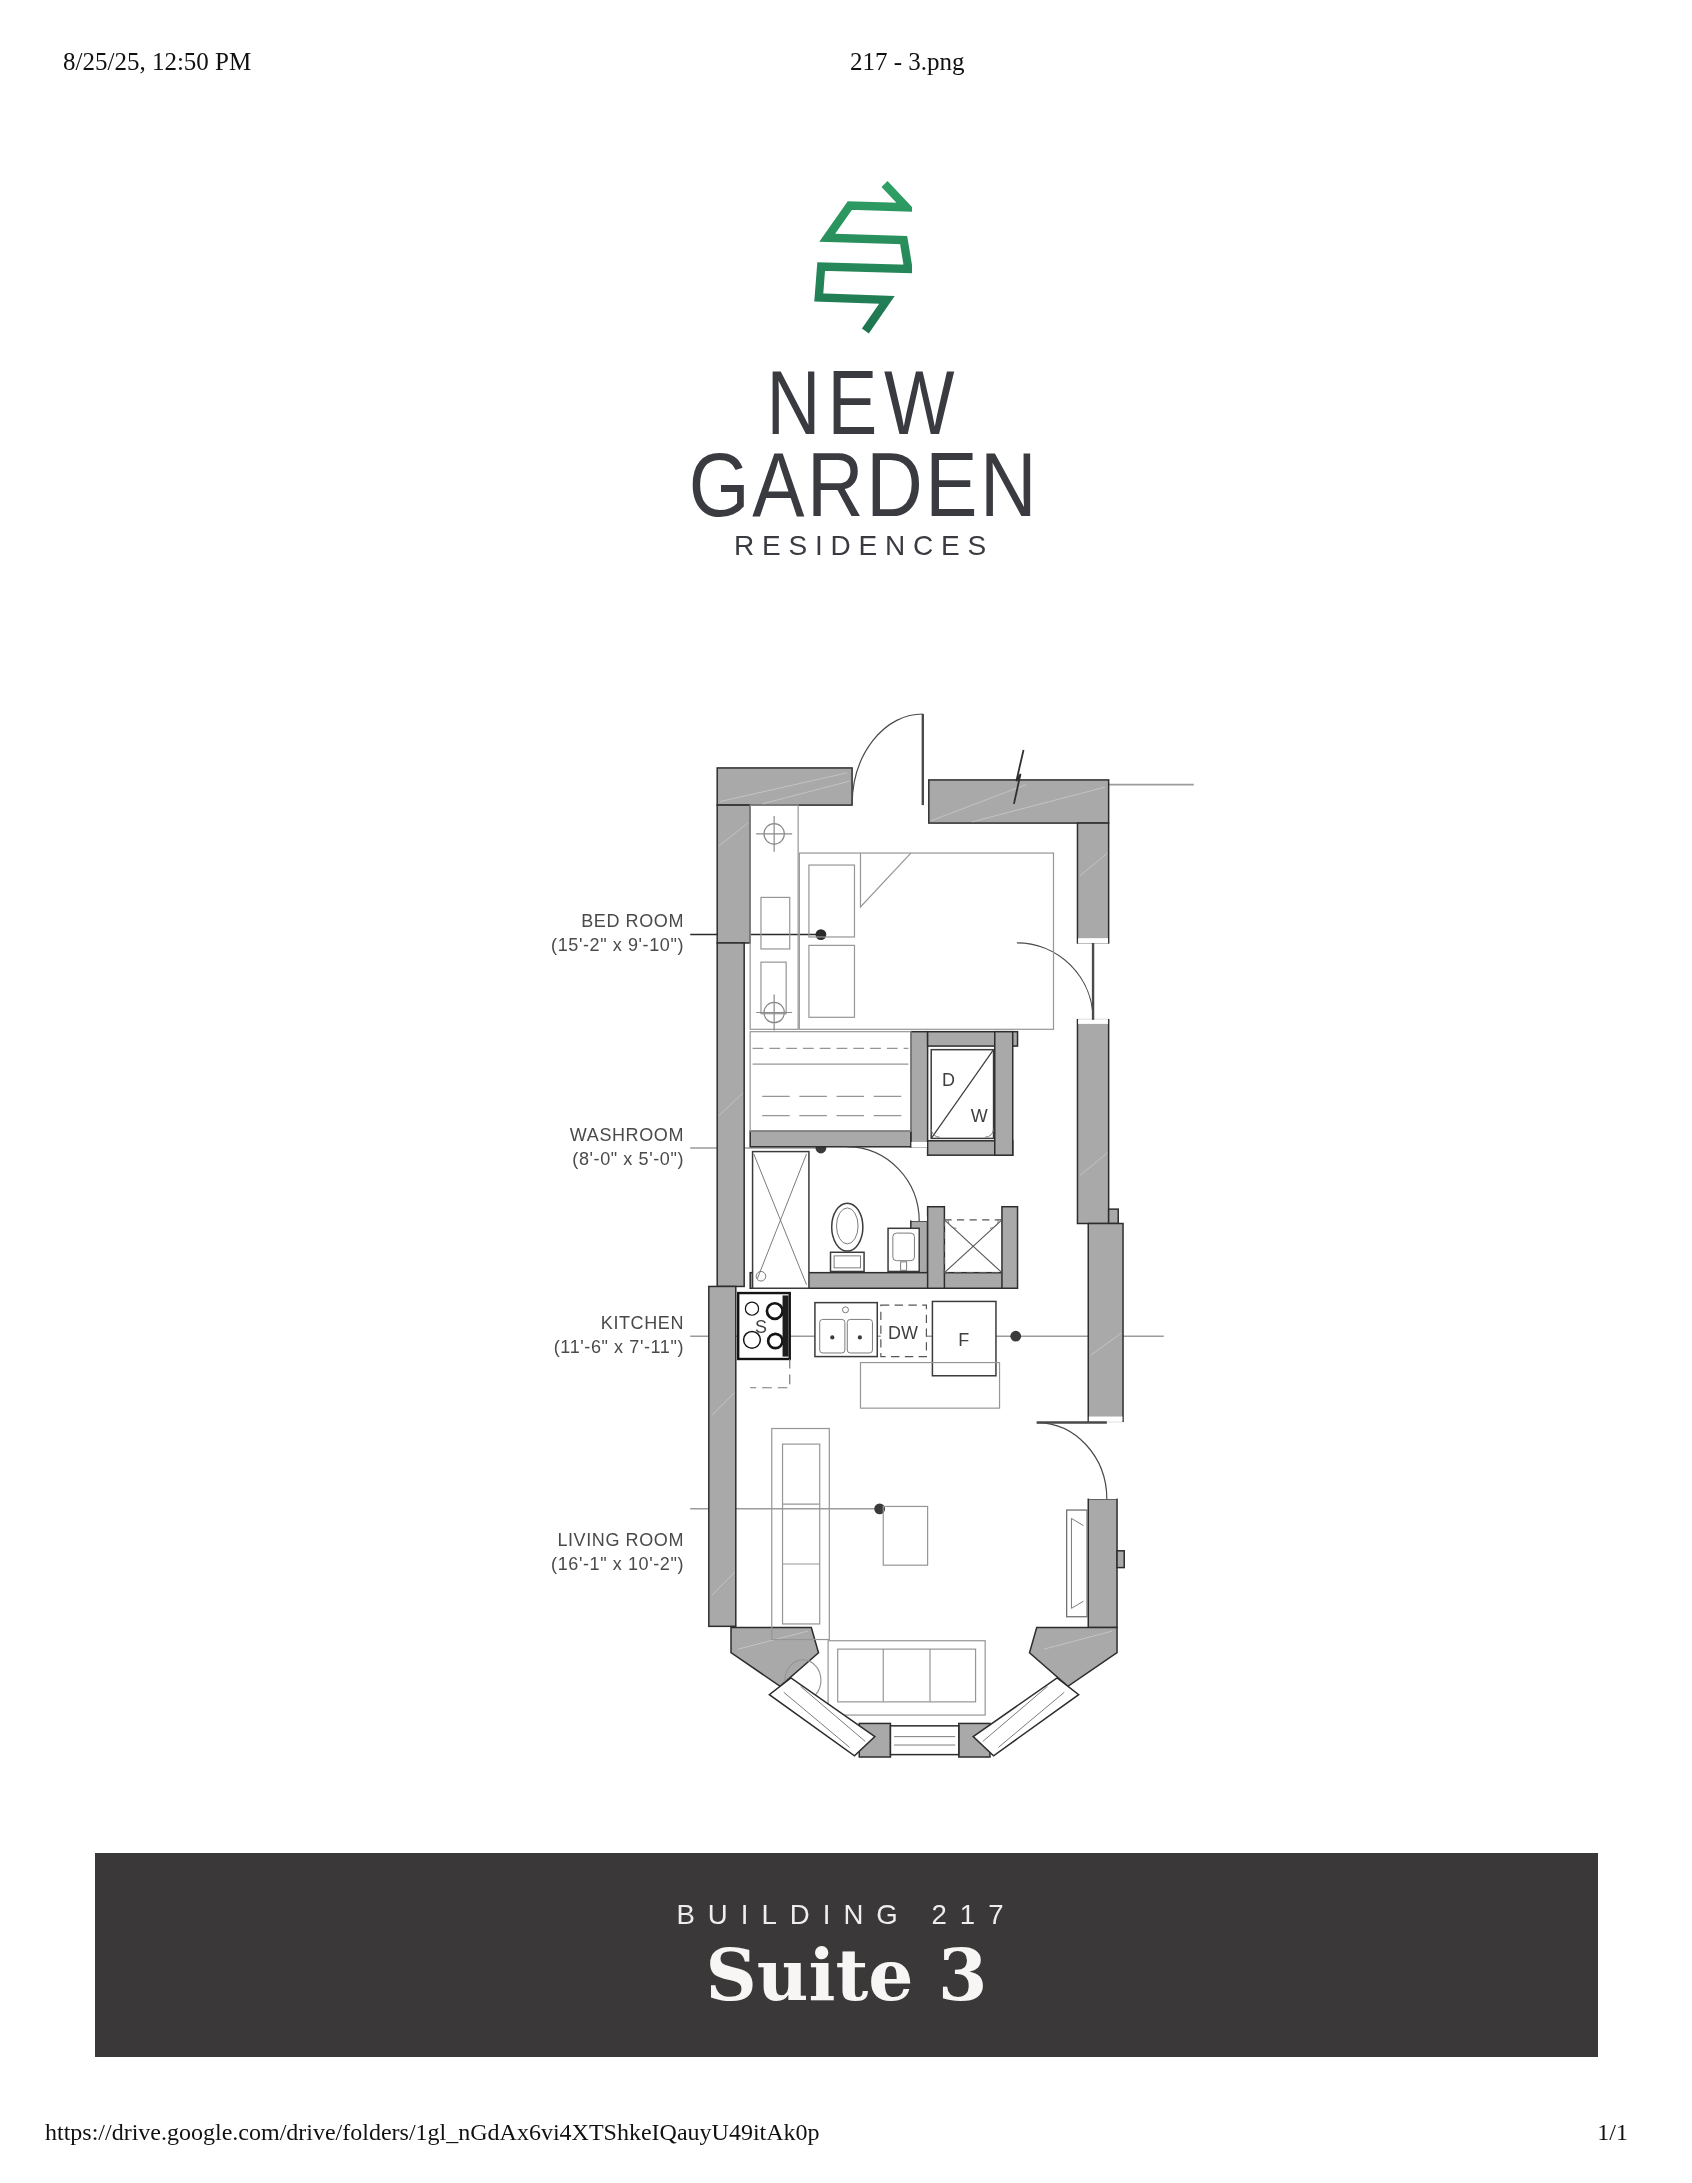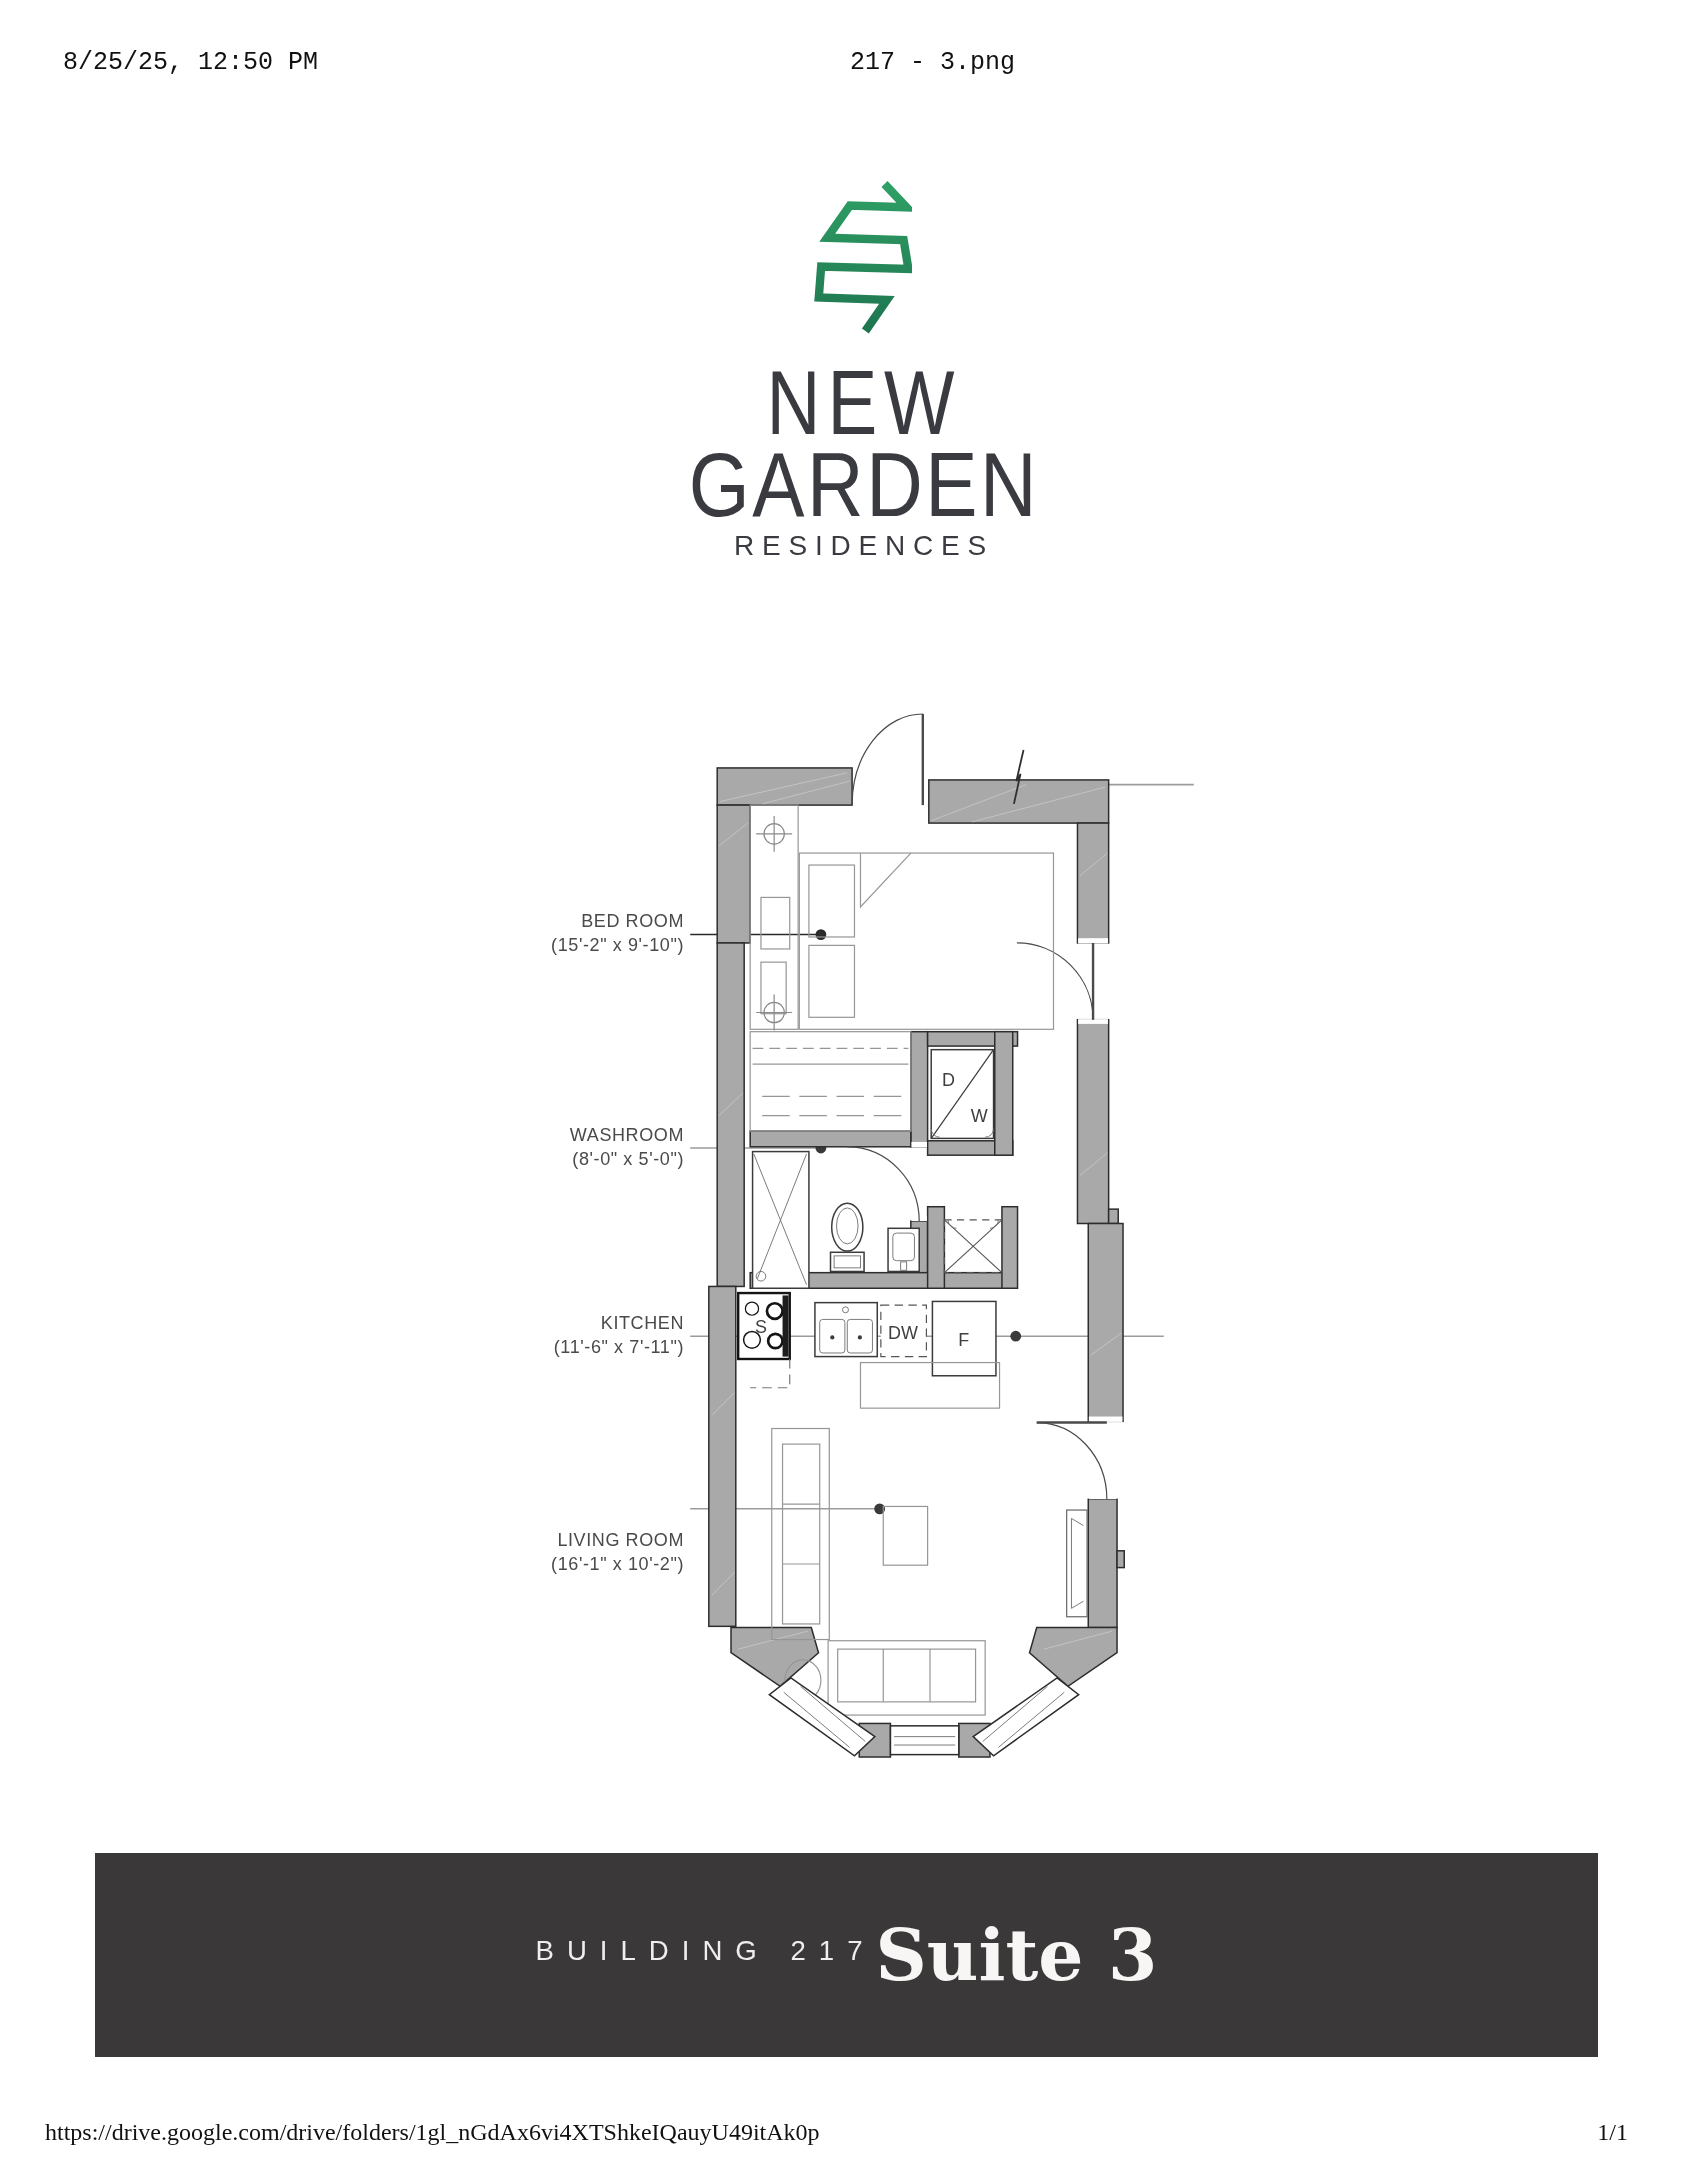--- a/index.html
+++ b/index.html
@@ -5,21 +5,21 @@
   :root{
     --brand-green-top:#2fa065;
     --brand-green-bottom:#1e7550;
     --banner-bg:#3b3839;
     --logo-text:#393b40;
     --wall-fill:#a9a9a9;
   }
   *{margin:0;padding:0;box-sizing:border-box;}
   html,body{width:1692px;height:2183px;background:#ffffff;}
   body{position:relative;font-family:"Liberation Sans",sans-serif;}
-  .hdr{position:absolute;font-family:Liberation Mono, monospace;font-size:25px;color:#111;white-space:nowrap;}
+  .hdr{position:absolute;font-family:Liberation Serif, serif;font-size:25px;color:#111;white-space:nowrap;}
   .hdr-date{left:63px;top:48px;}
   .hdr-title{left:850px;top:48px;width:240px;text-align:left;}
   .ftr{position:absolute;font-family:"Liberation Serif",serif;font-size:24px;color:#111;white-space:nowrap;}
   .ftr-url{left:45px;top:2119px;}
   .ftr-page{right:64px;top:2119px;}
 
   
   .logo-icon{position:absolute;left:814px;top:180px;}
   .logo-line{position:absolute;color:var(--logo-text);text-align:center;white-space:nowrap;font-family:"Liberation Sans",sans-serif;}
   .logo-new{left:654px;top:351px;width:420px;font-size:91px;font-weight:500;letter-spacing:8.4px;transform:scaleX(.82);}
@@ -34,21 +34,21 @@
   .hatch{stroke:#c6c6c6;stroke-width:1.5;fill:none;}
   .door{stroke:#4a4a4a;fill:none;}
   .furn{stroke:#969696;stroke-width:2;fill:none;}
   .fix{stroke:#3b3b3b;stroke-width:2.5;fill:#ffffff;}
   .thinfix{stroke:#6d6d6d;stroke-width:1.5;fill:none;}
   .glass{fill:#ffffff;stroke:#2d2d2d;stroke-width:2.5;}
   .plantext{fill:#3f3f3f;font-family:"Liberation Sans",sans-serif;font-size:30px;}
 
   
   .banner{position:absolute;left:95px;top:1853px;width:1503px;height:204px;background:var(--banner-bg);
-          display:flex;align-items:center;justify-content:center;}
+          display:flex;flex-direction:column;align-items:center;justify-content:center;}
   .banner-building{color:#efeeec;font-size:27.6px;letter-spacing:13px;font-weight:400;margin-bottom:8.4px;}
   .banner-suite{color:#f7f6f4;font-family:"DejaVu Serif",serif;font-weight:bold;font-size:71px;line-height:1;}
 </style>
 </head>
 <body>
 
 <div class="hdr hdr-date">8/25/25, 12:50 PM</div>
 <div class="hdr hdr-title">217 - 3.png</div>
 
 <svg class="logo-icon" width="98" height="155" viewBox="0 0 164 258">

